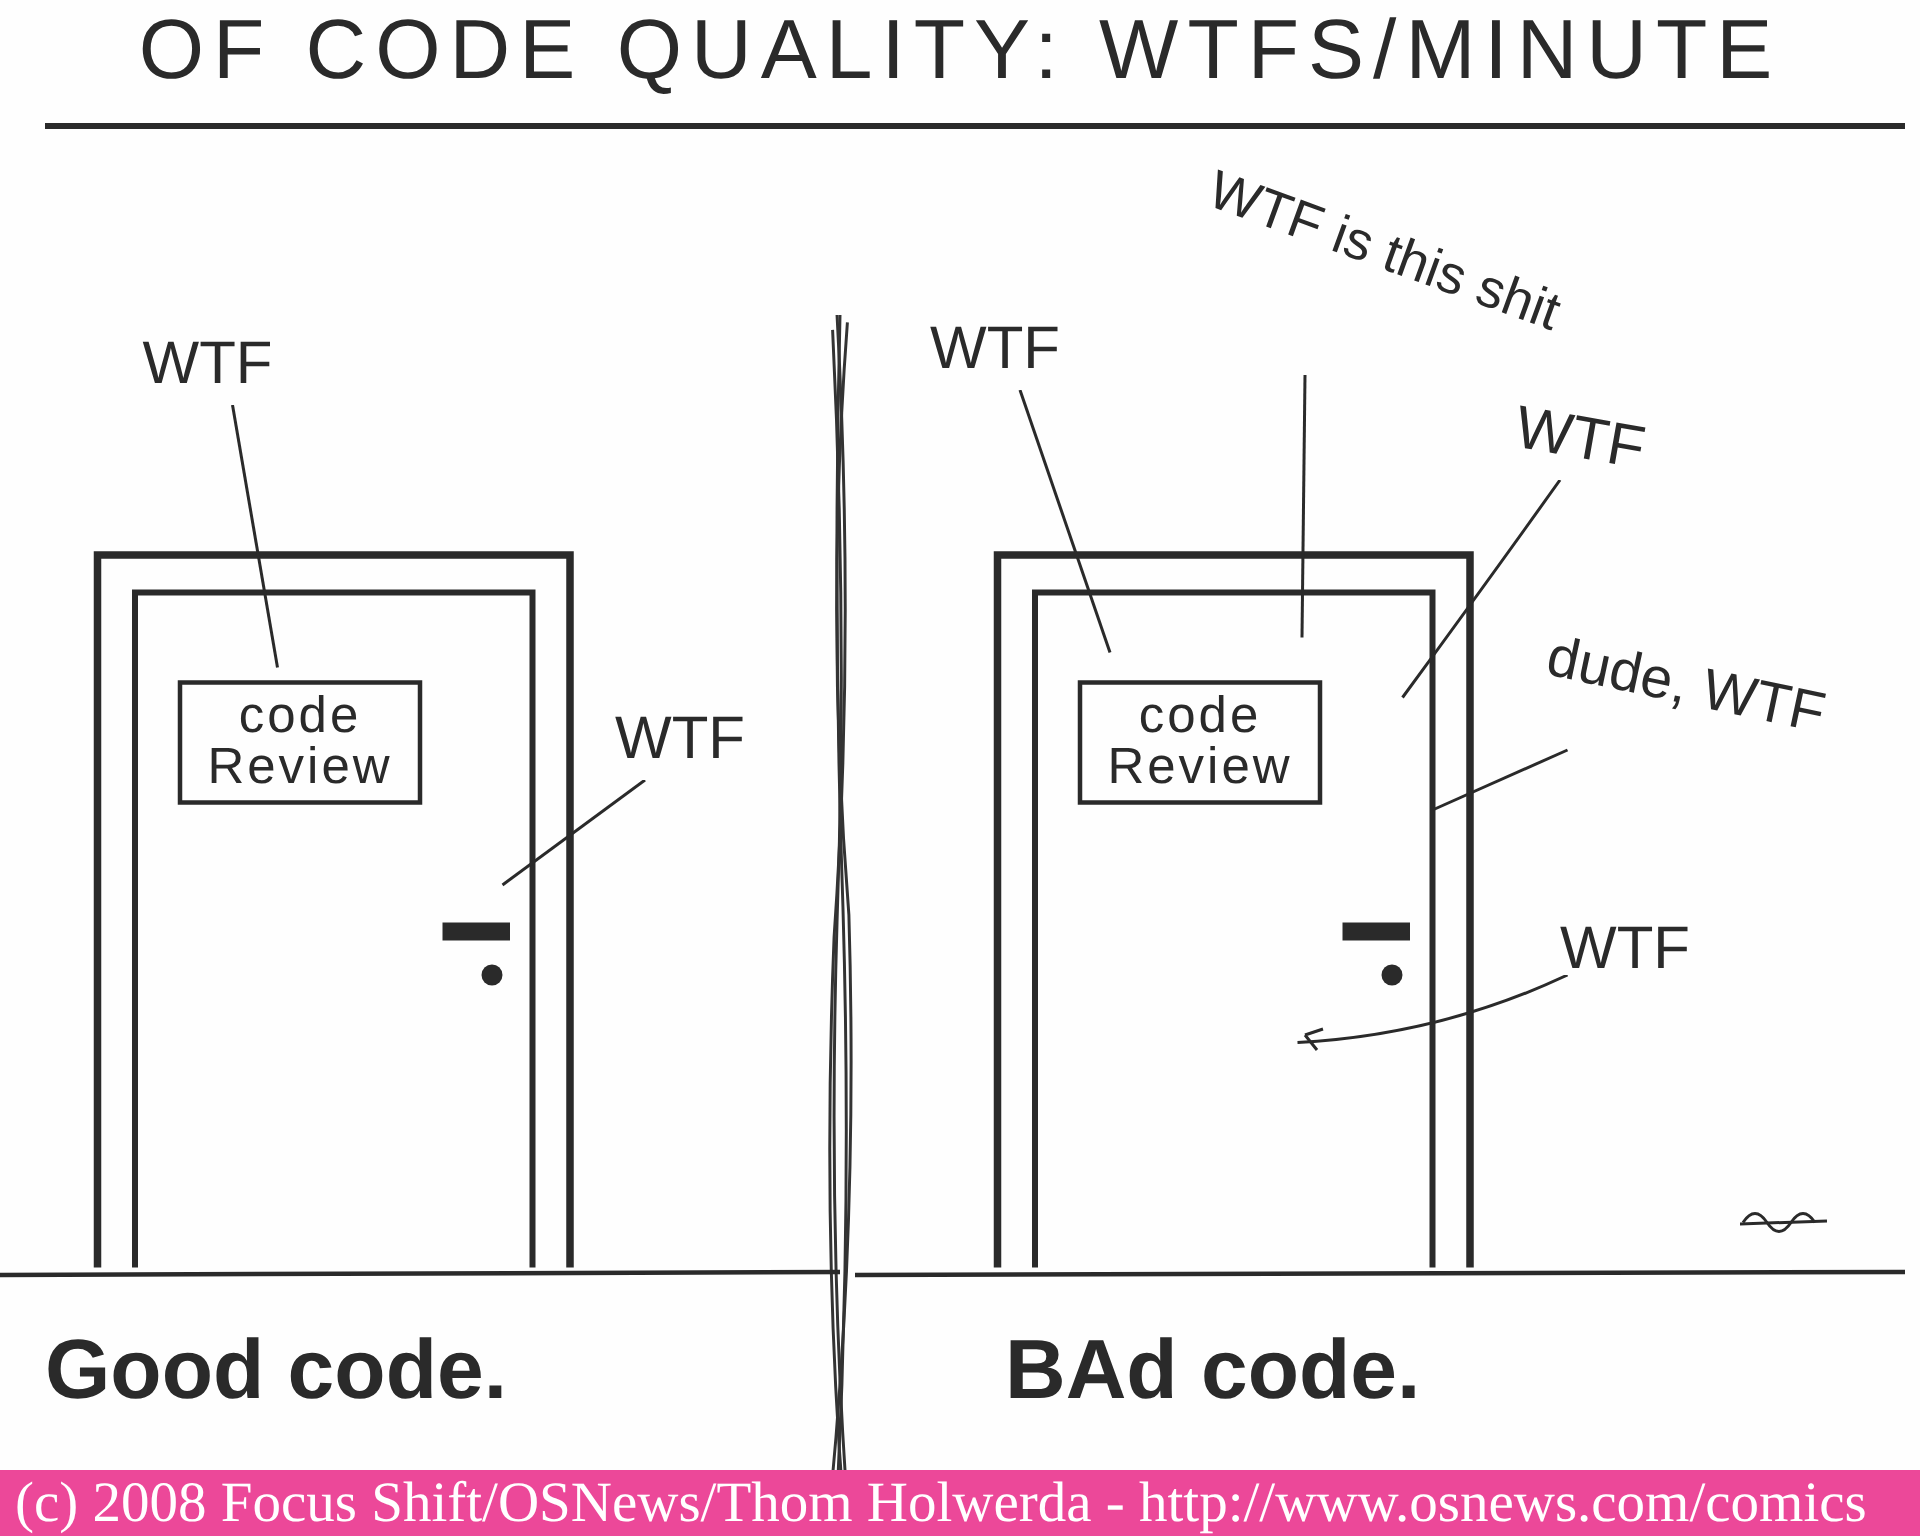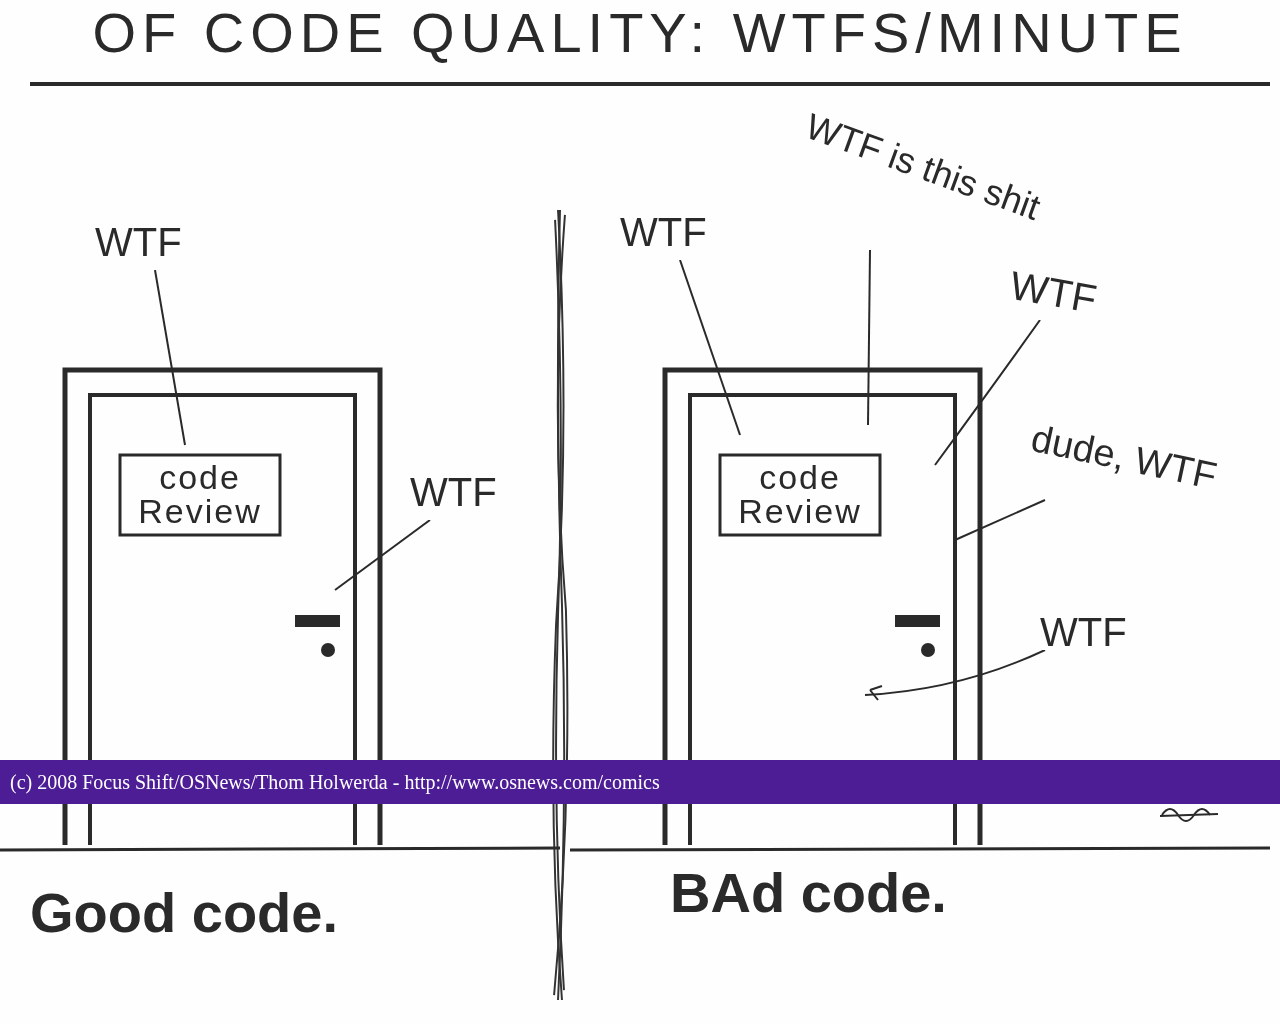--- a/index.html
+++ b/index.html
@@ -7,21 +7,21 @@
     padding: 0;
     width: 1280px;
     height: 1024px;
     background: #fefefe;
     font-family: 'Comic Sans MS', cursive, sans-serif;
     overflow: hidden;
   }
   .canvas {
     position: relative;
     width: 1280px;
-    height: 804px;
+    height: 1024px;
   }
   .title {
     position: absolute;
     top: 0px;
     left: 50px;
     width: 1180px;
     font-size: 56px;
     letter-spacing: 6px;
     color: #2a2a2a;
     text-align: center;
@@ -71,24 +71,24 @@
     text-align: center;
     width: 160px;
     letter-spacing: 2px;
   }
   .footer {
     position: absolute;
     left: 0;
     bottom: 0;
     width: 1280px;
     height: 44px;
-    background: #4c1d95;
+    background: #ec4899;
     color: #fff;
     font-family: Georgia, serif;
-    font-size: 20px;
+    font-size: 38px;
     line-height: 44px;
     padding-left: 10px;
     box-sizing: border-box;
     white-space: nowrap;
   }
 </style>
 </head>
 <body>
 
 <div class="canvas">
@@ -183,17 +183,17 @@
     <svg class="door-svg" style="left:260px; top:490px;" width="190" height="60">
       <path d="M185 0 Q100 40 5 45" stroke="#2a2a2a" stroke-width="2" fill="none"></path>
       <path d="M10 40 l8 10 M10 40 l12 -4" stroke="#2a2a2a" stroke-width="2" fill="none"></path>
     </svg>
 
     <svg class="door-svg" style="left:560px; top:640px;" width="60" height="30">
       <path d="M2 15 q8 -12 16 0 q8 12 16 0 q8 -12 16 0" stroke="#2a2a2a" stroke-width="2" fill="none"></path>
       <line x1="0" y1="16" x2="58" y2="14" stroke="#2a2a2a" stroke-width="2"></line>
     </svg>
 
-    <div class="caption" style="left:70px; top:700px;">BAd code.</div>
+    <div class="caption" style="left:70px; top:720px;">BAd code.</div>
   </div>
 
   <div class="footer">(c) 2008 Focus Shift/OSNews/Thom Holwerda - http://www.osnews.com/comics</div>
 </div>
 
 </body></html>

